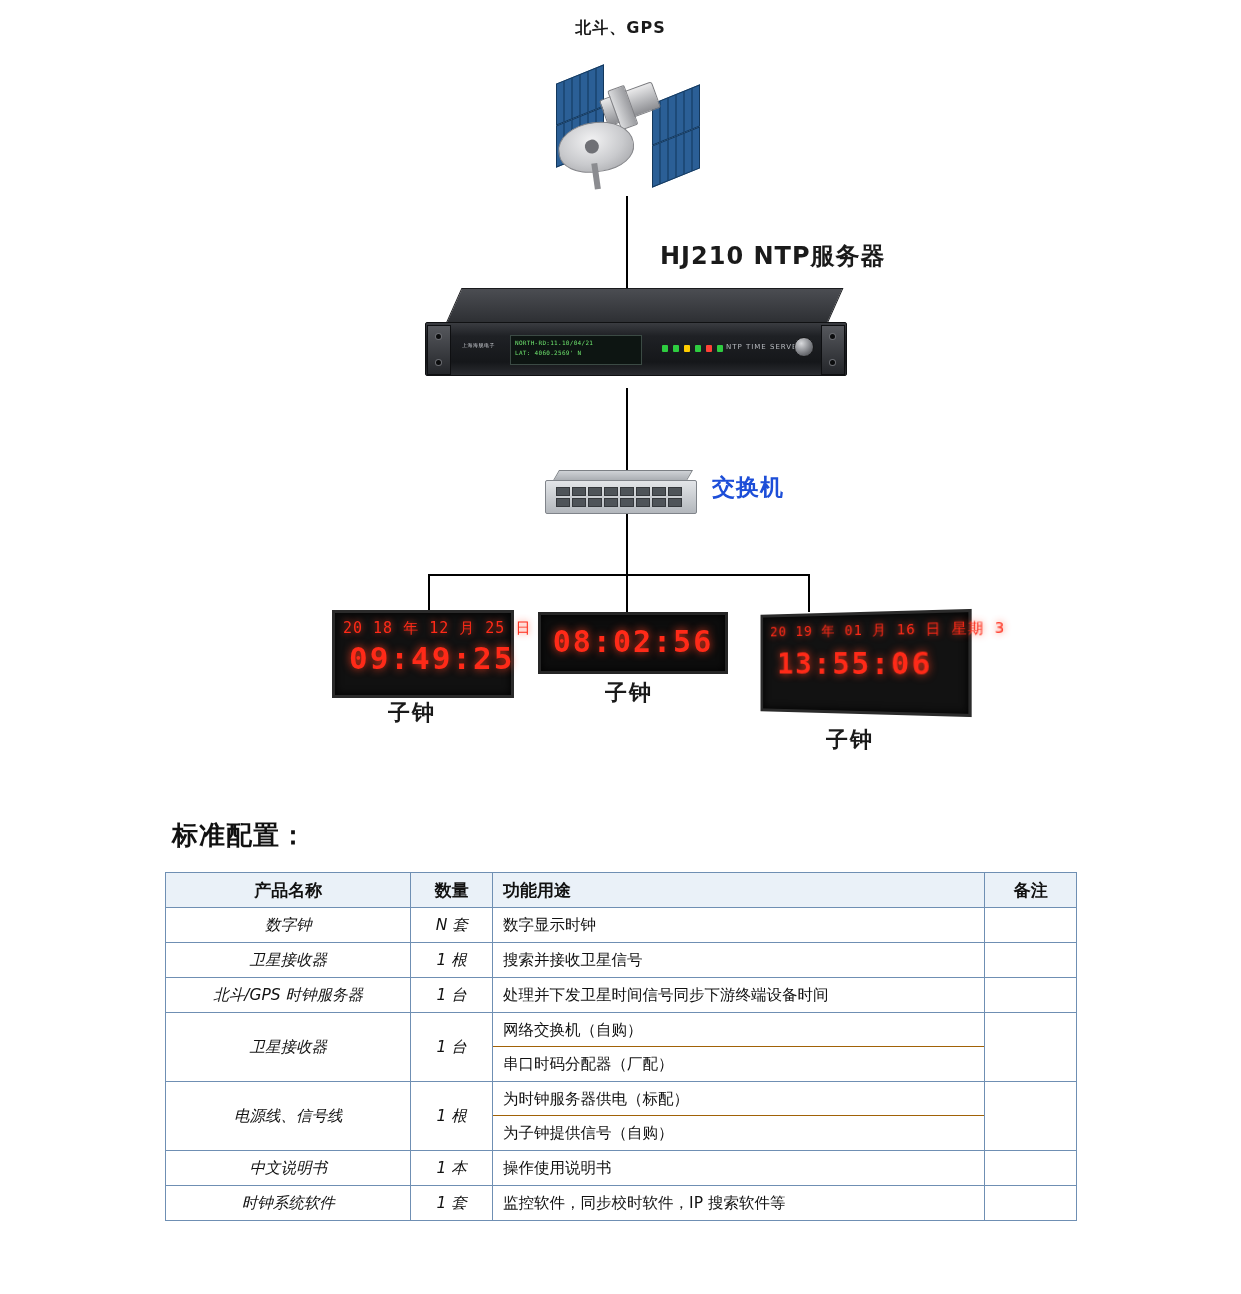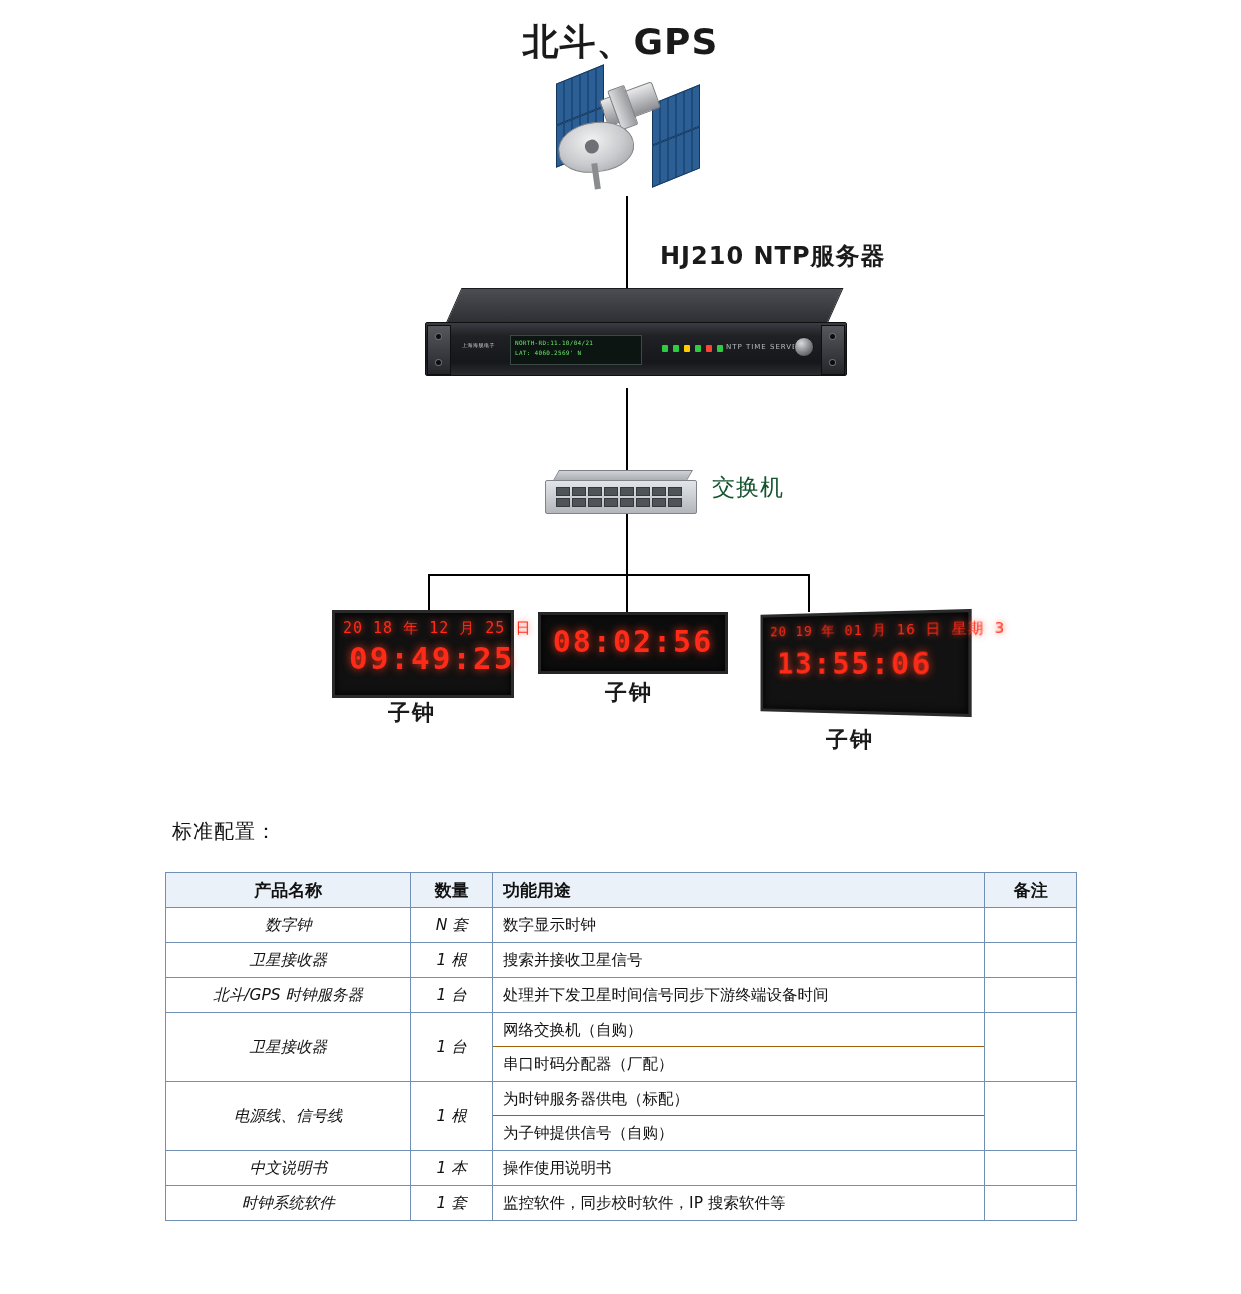--- a/index.html
+++ b/index.html
@@ -22,21 +22,21 @@
     width: 1241px;
     height: 800px;
   }
 
   .label-gps {
     position: absolute;
     left: 0; right: 0;
     top: 18px;
     text-align: center;
     font-family: "DejaVu Sans", sans-serif;
-    font-size: 36px;
+    font-size: 16px;
     font-weight: bold;
     letter-spacing: 1px;
     color: #1a1a1a;
   }
 
   
   .satellite {
     position: absolute;
     left: 540px;
     top: 60px;
@@ -204,22 +204,22 @@
     border-radius:50%;
     background: radial-gradient(circle at 35% 30%, #d9dadd, #76787d 60%, #3b3d41);
     border:1px solid #17181a;
   }
 
   .label-switch {
     position:absolute;
     left: 712px; top: 472px;
     font-family:"DejaVu Sans", sans-serif;
     font-size: 23px;
-    font-weight: normal;
-    color:#14532d;
+    font-weight: bold;
+    color:#1d4ed8;
     letter-spacing:1px;
   }
 
   
   .switch {
     position:absolute;
     left: 545px; top: 470px;
     width: 150px; height: 44px;
   }
   .switch-top {
@@ -338,22 +338,22 @@
     text-shadow: 0 0 9px rgba(255,60,30,.9);
     white-space:nowrap;
   }
 
   
   .section-title {
     position: absolute;
     left: 172px;
     top: 818px;
     font-family: "DejaVu Sans", sans-serif;
-    font-size: 20px;
-    font-weight: normal;
+    font-size: 26px;
+    font-weight: bold;
     color: #111;
     letter-spacing: 1px;
   }
 
   table.cfg {
     position: absolute;
     left: 165px;
     top: 872px;
     width: 912px;
     border-collapse: collapse;

